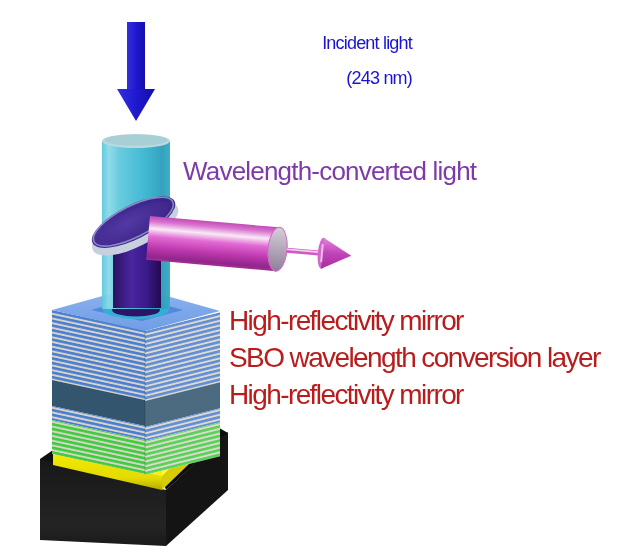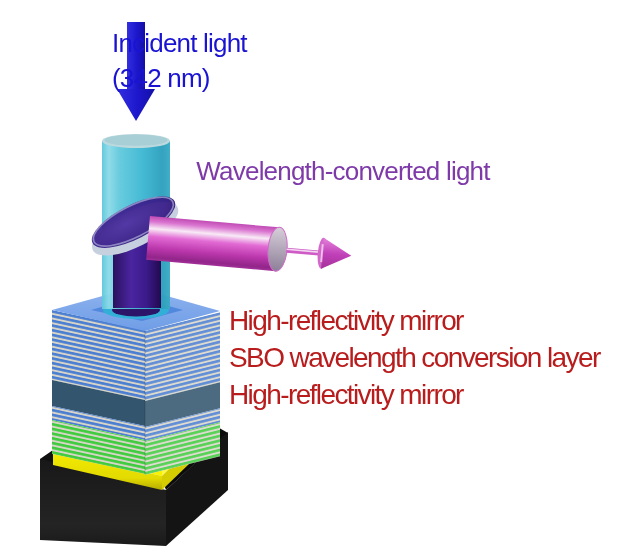--- a/index.html
+++ b/index.html
@@ -8,28 +8,27 @@
     width:624px;height:560px;
     background:#ffffff;
     overflow:hidden;
     font-family:"Liberation Sans","DejaVu Sans",sans-serif;
   }
   #scene{position:absolute;left:0;top:0;}
   .label{position:absolute;white-space:nowrap;}
   .label span{display:block;}
   #incident-text{
     left:112px;top:26px;width:300px;
-    text-align:left;
-    font-size:26px;line-height:35px;
+    text-align:right;
+    font-size:18px;line-height:35px;
     letter-spacing:-0.8px;
     color:#1a14d2;
   }
   #converted-text{
     left:183px;top:154px;width:320px;
-    text-align:center;
     font-size:26px;line-height:34px;
     letter-spacing:-0.8px;
     color:#7e3aa8;
   }
   #stack-labels{
     left:229px;top:302px;
     font-size:28px;line-height:37px;
     letter-spacing:-1.6px;
     color:#b91c1c;
   }
@@ -176,21 +175,21 @@
   </g>
 
   <g>
     <rect x="127" y="22" width="18" height="68" fill="url(#gArrow)"></rect>
     <polygon points="117,89 155,89 136,121" fill="url(#gArrow)"></polygon>
   </g>
 </svg>
 
 <div class="label" id="incident-text">
   <span>Incident light</span>
-  <span>(342 nm)</span>
+  <span>(243 nm)</span>
 </div>
 
 <div class="label" id="converted-text">
   <span>Wavelength-converted light</span>
 </div>
 
 <div class="label" id="stack-labels">
   <span>High-reflectivity mirror</span>
   <span>SBO wavelength conversion layer</span>
   <span>High-reflectivity mirror</span>

